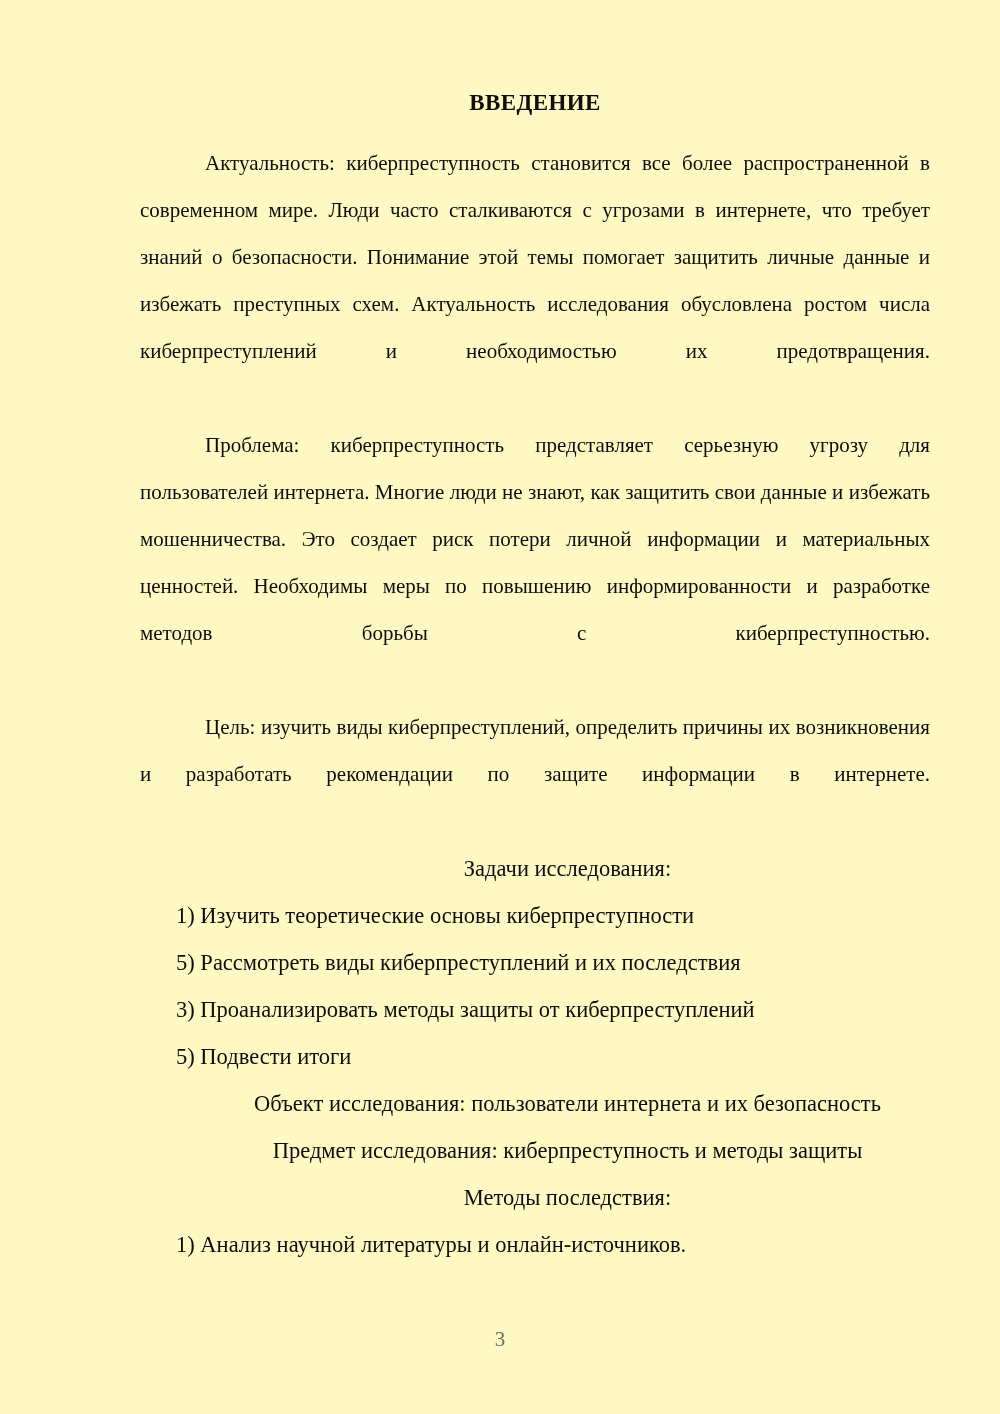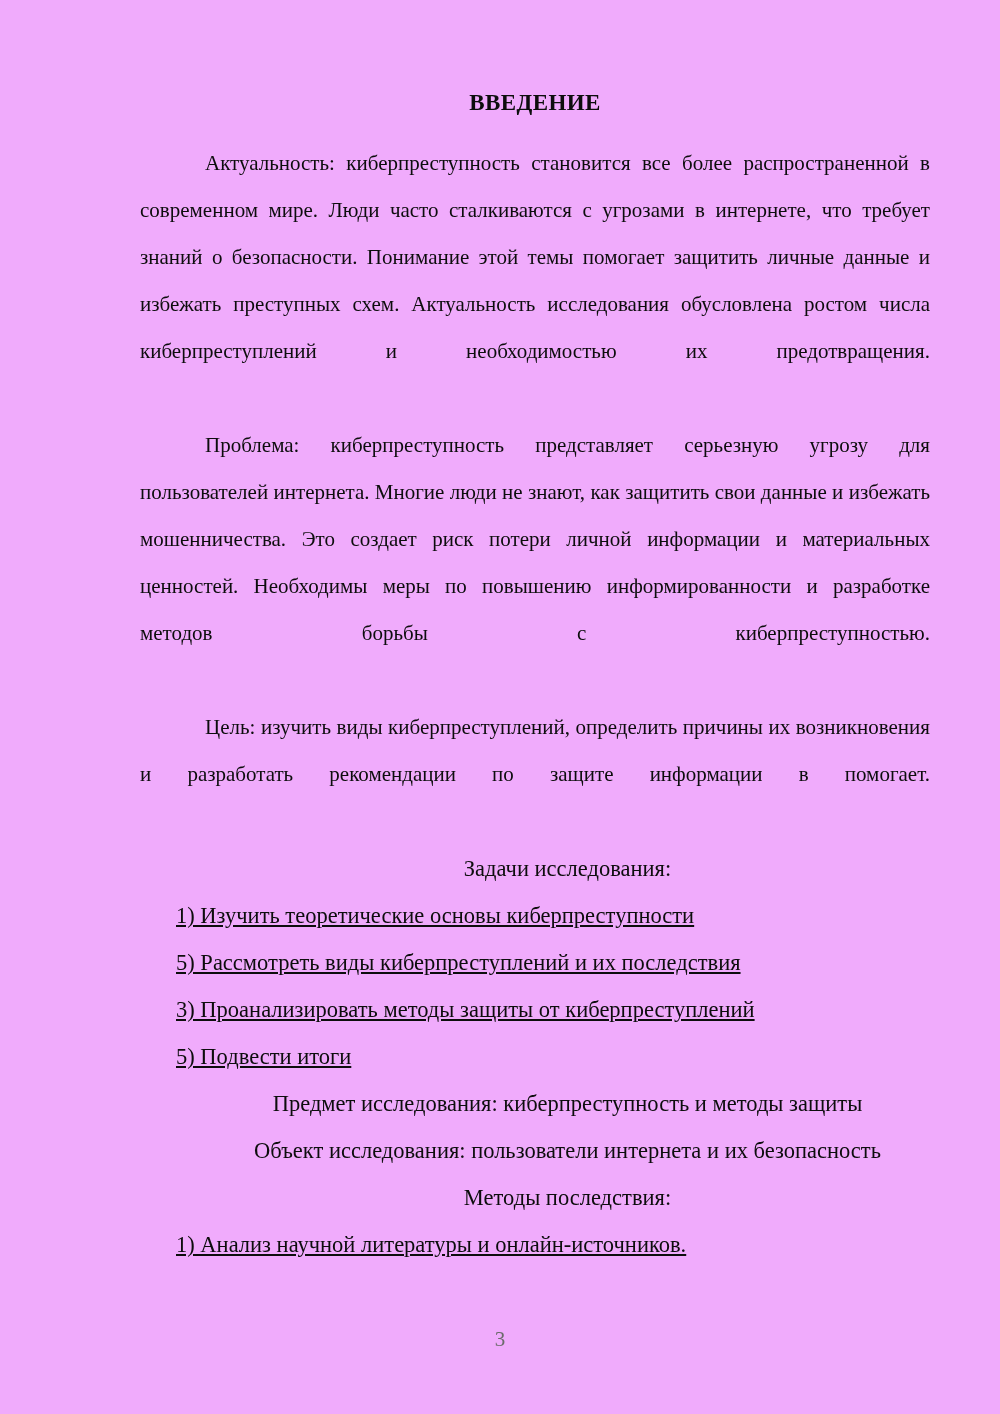--- a/index.html
+++ b/index.html
@@ -7,21 +7,21 @@
     margin: 0;
     padding: 0;
     background: #ffffff;
   }
 
   .page {
     position: relative;
     width: 1000px;
     height: 1414px;
     margin: 0 auto;
-    background: #f0abfc;
+    background: #fef9c3;
     box-sizing: border-box;
     overflow: hidden;
     font-family: "Liberation Serif", "DejaVu Serif", serif;
     color: #0d0d0d;
   }
 
   .content {
     position: absolute;
     left: 140px;
     top: 88px;
@@ -59,21 +59,20 @@
     line-height: 47px;
     text-align: center;
     margin: 0;
     padding-left: 65px;
   }
 
   .list {
     list-style: none;
     margin: 0;
     padding: 0;
-    text-decoration: underline;
   }
 
   .list-item {
     font-size: 22.5px;
     line-height: 47px;
     text-align: left;
     margin: 0;
     padding-left: 36px;
     white-space: nowrap;
   }
@@ -95,34 +94,34 @@
 <div class="page">
 
   <div class="content">
 
     <h1 class="doc-title">ВВЕДЕНИЕ</h1>
 
     <p class="para">Актуальность: киберпреступность становится все более распространенной в современном мире. Люди часто сталкиваются с угрозами в интернете, что требует знаний о безопасности. Понимание этой темы помогает защитить личные данные и избежать преступных схем. Актуальность исследования обусловлена ростом числа киберпреступлений и необходимостью их предотвращения.</p>
 
     <p class="para">Проблема: киберпреступность представляет серьезную угрозу для пользователей интернета. Многие люди не знают, как защитить свои данные и избежать мошенничества. Это создает риск потери личной информации и материальных ценностей. Необходимы меры по повышению информированности и разработке методов борьбы с киберпреступностью.</p>
 
-    <p class="para">Цель: изучить виды киберпреступлений, определить причины их возникновения и разработать рекомендации по защите информации в помогает.</p>
+    <p class="para">Цель: изучить виды киберпреступлений, определить причины их возникновения и разработать рекомендации по защите информации в интернете.</p>
 
     <p class="line">Задачи исследования:</p>
 
     <ul class="list">
       <li class="list-item">1) Изучить теоретические основы киберпреступности</li>
       <li class="list-item">5) Рассмотреть виды киберпреступлений и их последствия</li>
       <li class="list-item">3) Проанализировать методы защиты от киберпреступлений</li>
       <li class="list-item">5) Подвести итоги</li>
     </ul>
 
+    <p class="line">Объект исследования: пользователи интернета и их безопасность</p>
+
     <p class="line">Предмет исследования: киберпреступность и методы защиты</p>
-
-    <p class="line">Объект исследования: пользователи интернета и их безопасность</p>
 
 
     <p class="line">Методы последствия:</p>
 
     <ul class="list">
       <li class="list-item">1) Анализ научной литературы и онлайн-источников.</li>
 
     </ul>
 
   </div>

